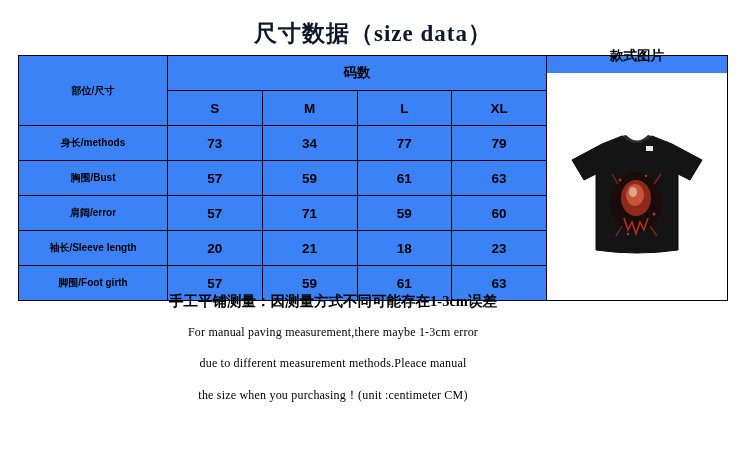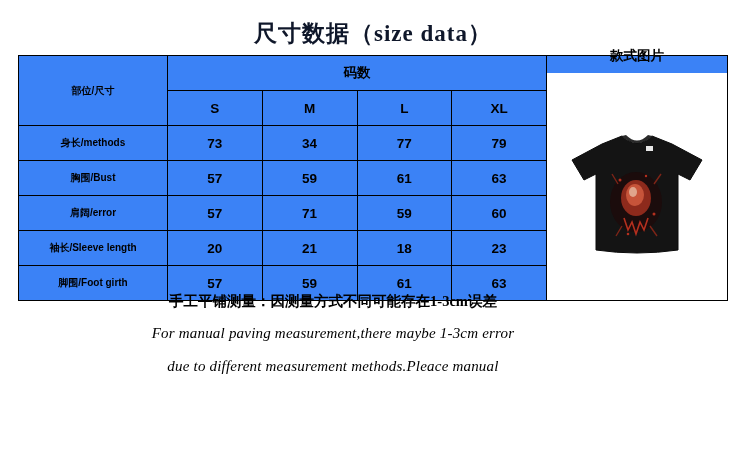--- a/index.html
+++ b/index.html
@@ -110,25 +110,24 @@
   }
   .note-cn {
     font-family: "Liberation Serif", serif;
     font-size: 14.5px;
     font-weight: bold;
     margin: 4px 0 14px 0;
     letter-spacing: 0px;
   }
   .note-en {
     font-family: "Liberation Serif", serif;
-    font-size: 15px;
+    font-size: 12px;
     font-weight: normal;
     margin: 0 0 16px 0;
     letter-spacing: 0.2px;
-    font-style: italic;
   }
 </style>
 </head>
 <body>
 
 <div class="page">
 
   <div class="title">尺寸数据（size data）</div>
 
   <div class="table-wrap">
@@ -207,15 +206,16 @@
           <td class="size-col value-cell">63</td>
         </tr>
       </tbody>
     </table>
   </div>
 
   <div class="notes">
     <div class="note-cn">手工平铺测量：因测量方式不同可能存在1-3cm误差</div>
     <div class="note-en">For manual paving measurement,there maybe 1-3cm error</div>
     <div class="note-en">due to different measurement methods.Pleace manual</div>
+    <div class="note-en">the size when you purchasing！(unit :centimeter CM)</div>
   </div>
 
 </div>
 
 </body></html>

